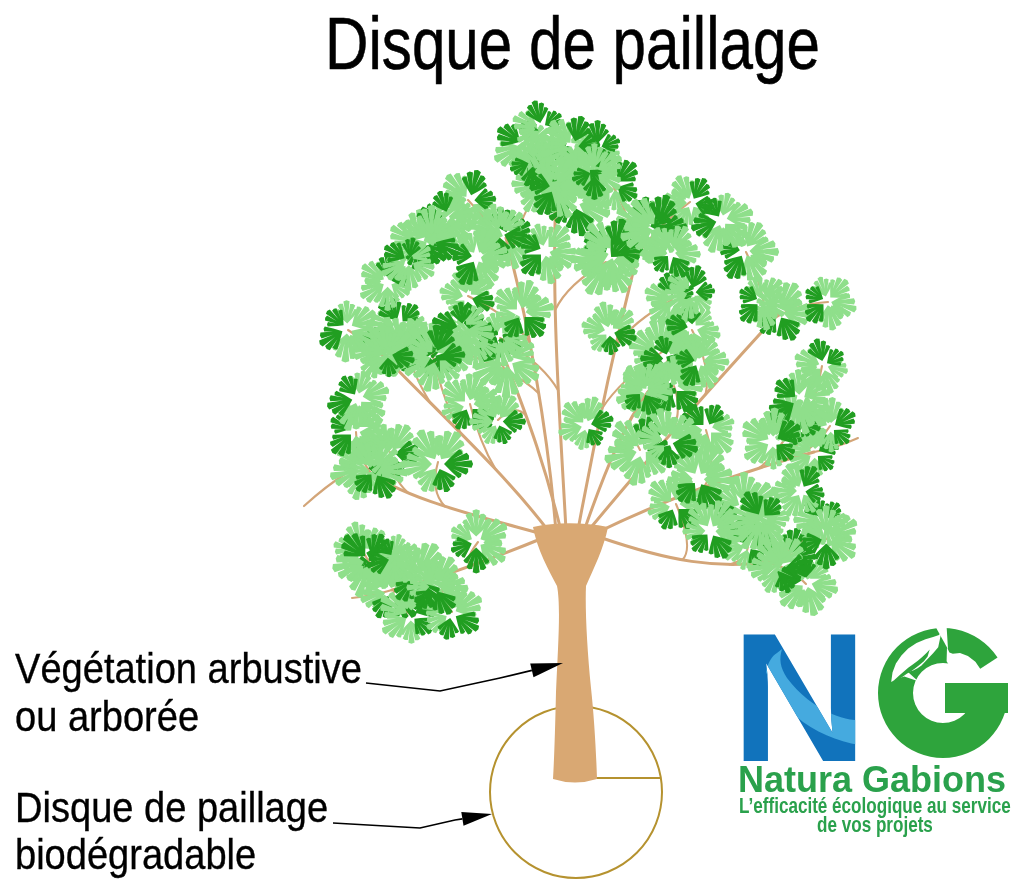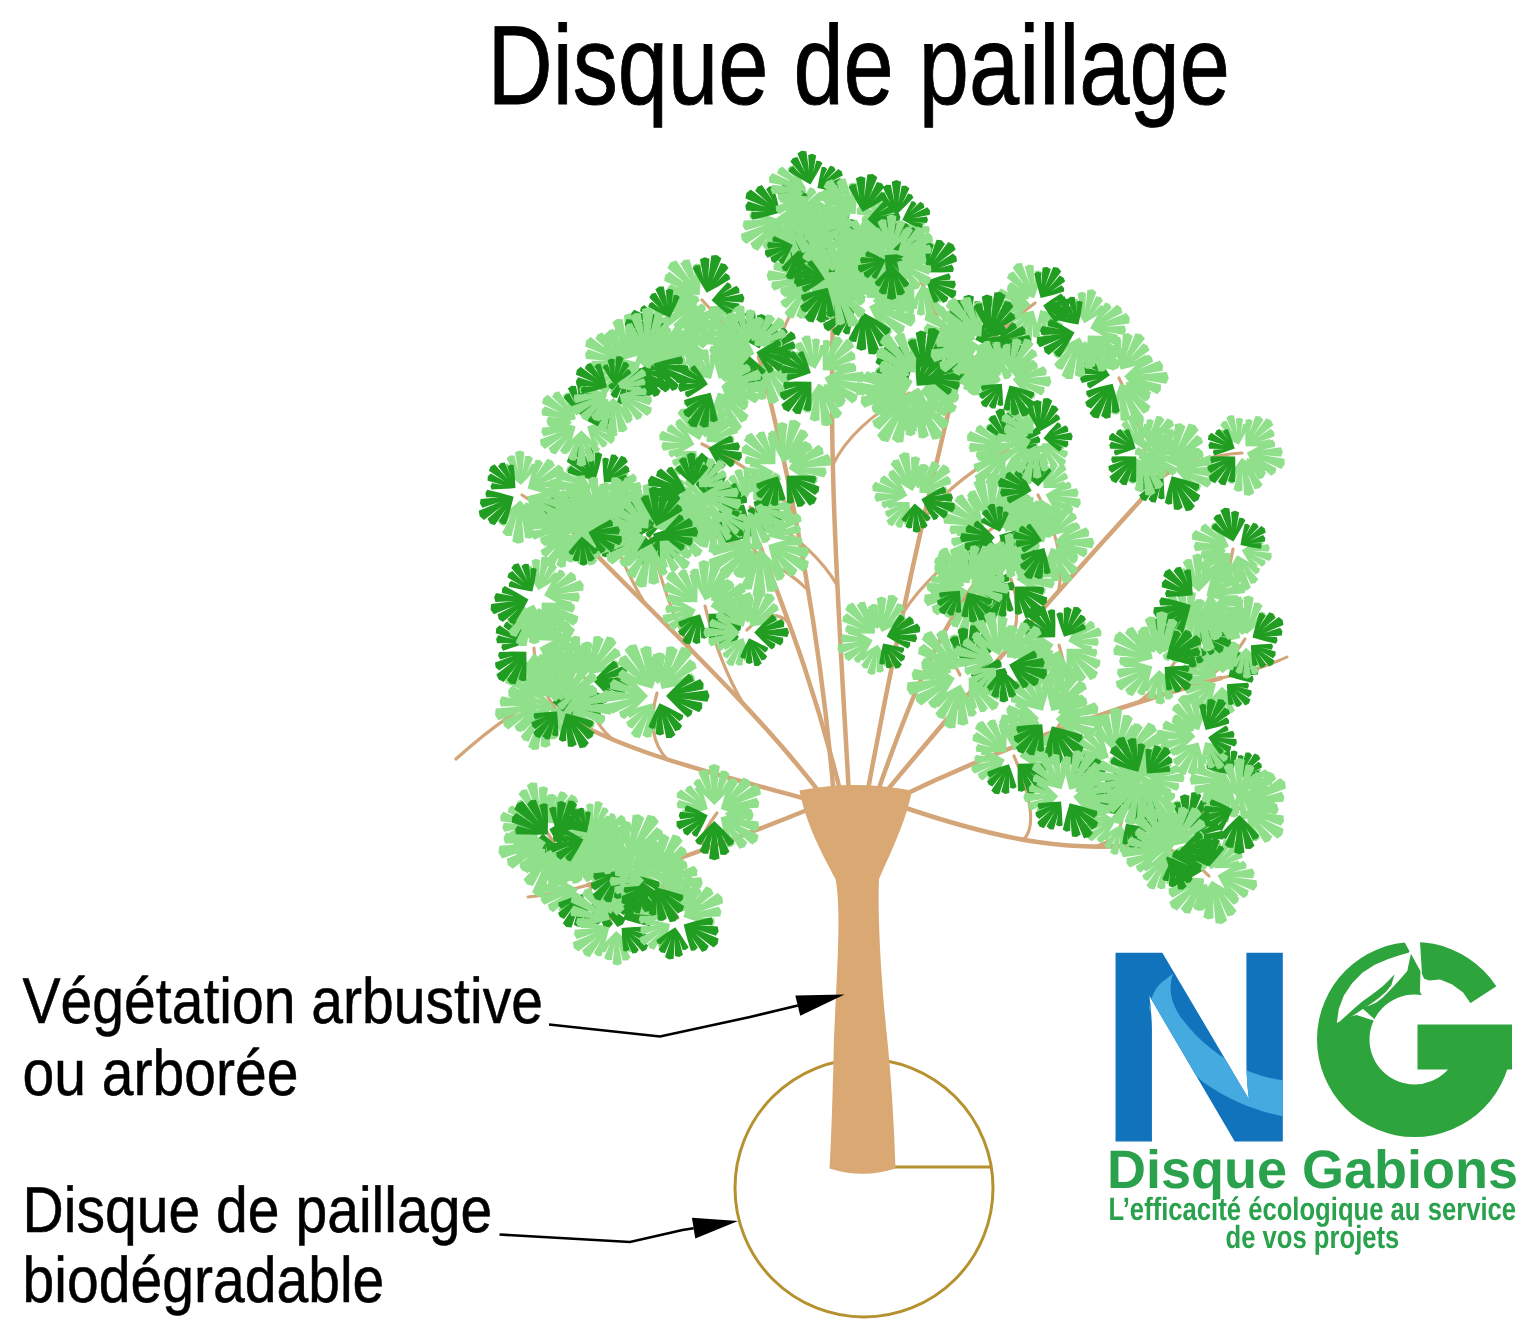--- a/index.html
+++ b/index.html
@@ -217,15 +217,15 @@
     </g>
   </g>
 </svg>
 
 <div id="title" class="txt">Disque de paillage</div>
 <div id="label-vegetation" class="txt"><span>Végétation arbustive</span>
 <span>ou arborée</span></div>
 <div id="label-disc" class="txt"><span>Disque de paillage</span>
 <span>biodégradable</span></div>
 
-<div id="logo-name" class="txt" style="color: rgb(42, 161, 76);">Disque Gabions</div>
+<div id="logo-name" class="txt" style="color: rgb(42, 161, 76);">Natura Gabions</div>
 <div id="logo-tag1" class="txt" style="color: rgb(42, 161, 76);">L’efficacité écologique au service</div>
 <div id="logo-tag2" class="txt" style="color: rgb(42, 161, 76);">de vos projets</div>
 
 </body></html>

